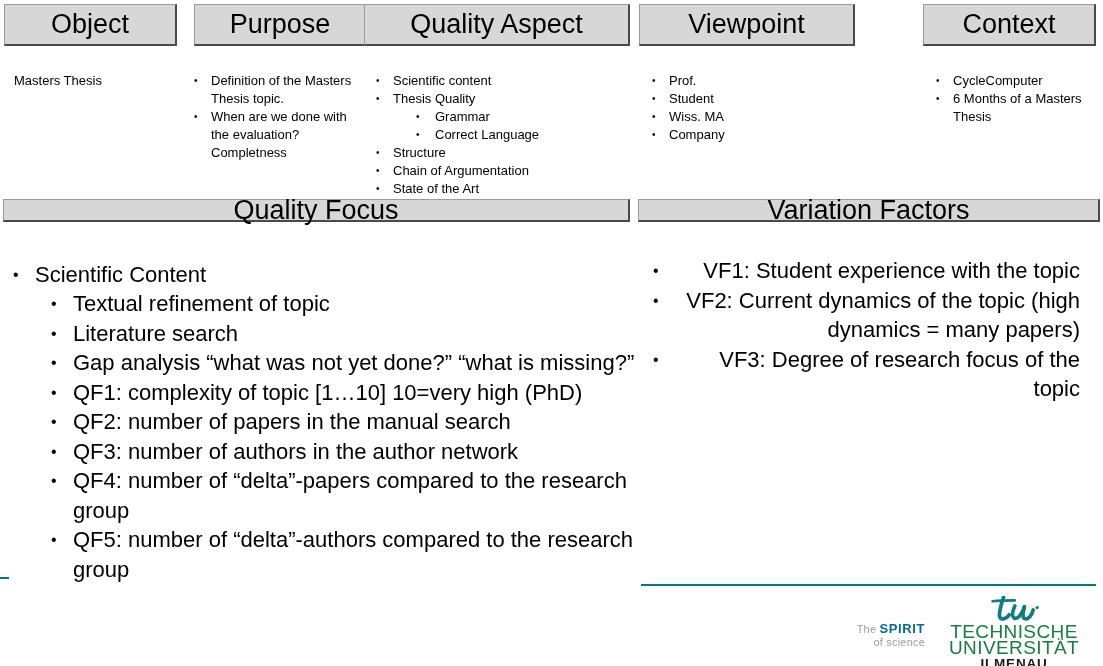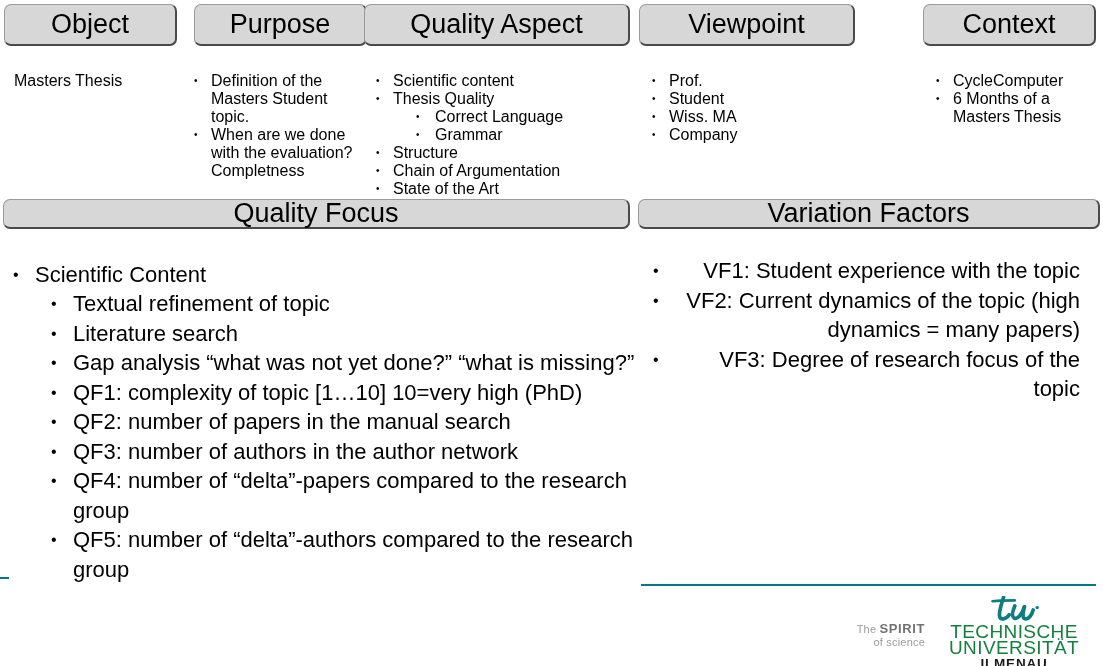--- a/index.html
+++ b/index.html
@@ -25,29 +25,28 @@
     border-left: 1px solid #9a9a9a;
     border-right: 2px solid #4a4a4a;
     border-bottom: 2px solid #4a4a4a;
     box-sizing: border-box;
     display: flex;
     align-items: center;
     justify-content: center;
     text-align: center;
     line-height: 1;
     white-space: nowrap;
-    border-radius: 7px;
   }
   .hdr-top { height: 42px; top: 4px; font-size: 27px; }
-  .hdr-band { height: 30px; font-size: 27px; }
+  .hdr-band { height: 23px; font-size: 27px; }
 
   
   .col-body {
     position: absolute;
-    font-size: 16px;
+    font-size: 13px;
     line-height: 18px;
   }
   .col-body .plain { display: block; }
   .ul { list-style: none; margin: 0; padding: 0; }
   .ul > li {
     position: relative;
     padding-left: 21px;
     margin: 0;
   }
   .ul > li::before {
@@ -130,21 +129,21 @@
     left: 20px;
     top: 26px;
     text-align: right;
     width: 85px;
     color: #9b9b9b;
     font-size: 11px;
     line-height: 13px;
     letter-spacing: .2px;
   }
   .spirit .s1 { font-weight: 400; }
-  .spirit .s1 b { color: #737373; font-weight: bold; font-size: 13px; letter-spacing: .6px; }
+  .spirit .s1 b { color: #0369a1; font-weight: bold; font-size: 13px; letter-spacing: .6px; }
   .spirit .s2 { display: block; }
   .tu-block {
     position: absolute;
     left: 108px;
     top: 0px;
     width: 172px;
     text-align: center;
   }
   .tu-mark { height: 28px; display:block; margin: 0 auto; }
   .tu-l1 {
@@ -191,33 +190,33 @@
 <div class="hdr hdr-top" style="left:923px; width:173px;text-align:right;">
   <span>Context</span>
 </div>
 
 <div class="col-body" style="left:14px; top:72px; width:160px;">
   <span class="plain">Masters Thesis</span>
 </div>
 
 <div class="col-body" style="left:190px; top:72px; width:163px;">
   <ul class="ul">
-    <li>Definition of the Masters Student topic.</li>
+    <li>Definition of the Masters Thesis topic.</li>
     <li>When are we done with the evaluation? Completness</li>
   </ul>
 </div>
 
 <div class="col-body" style="left:372px; top:72px; width:262px;">
   <ul class="ul">
     <li>Scientific content</li>
     <li>Thesis Quality</li>
   </ul>
   <ul class="ul2">
+    <li>Grammar</li>
     <li>Correct Language</li>
-    <li>Grammar</li>
   </ul>
   <ul class="ul">
     <li>Structure</li>
     <li>Chain of Argumentation</li>
     <li>State of the Art</li>
   </ul>
 </div>
 
 <div class="col-body" style="left:648px; top:72px; width:250px;">
   <ul class="ul">

